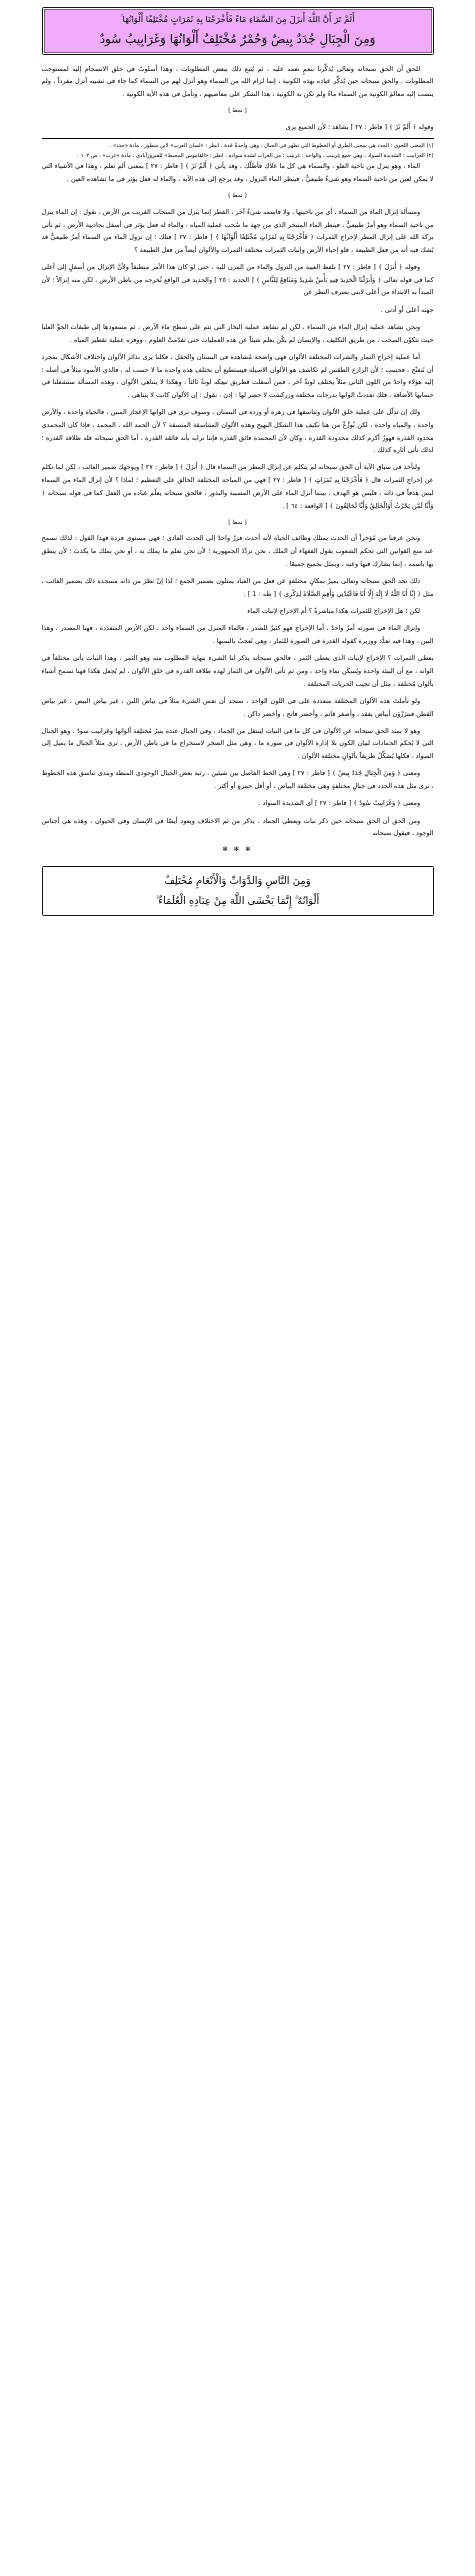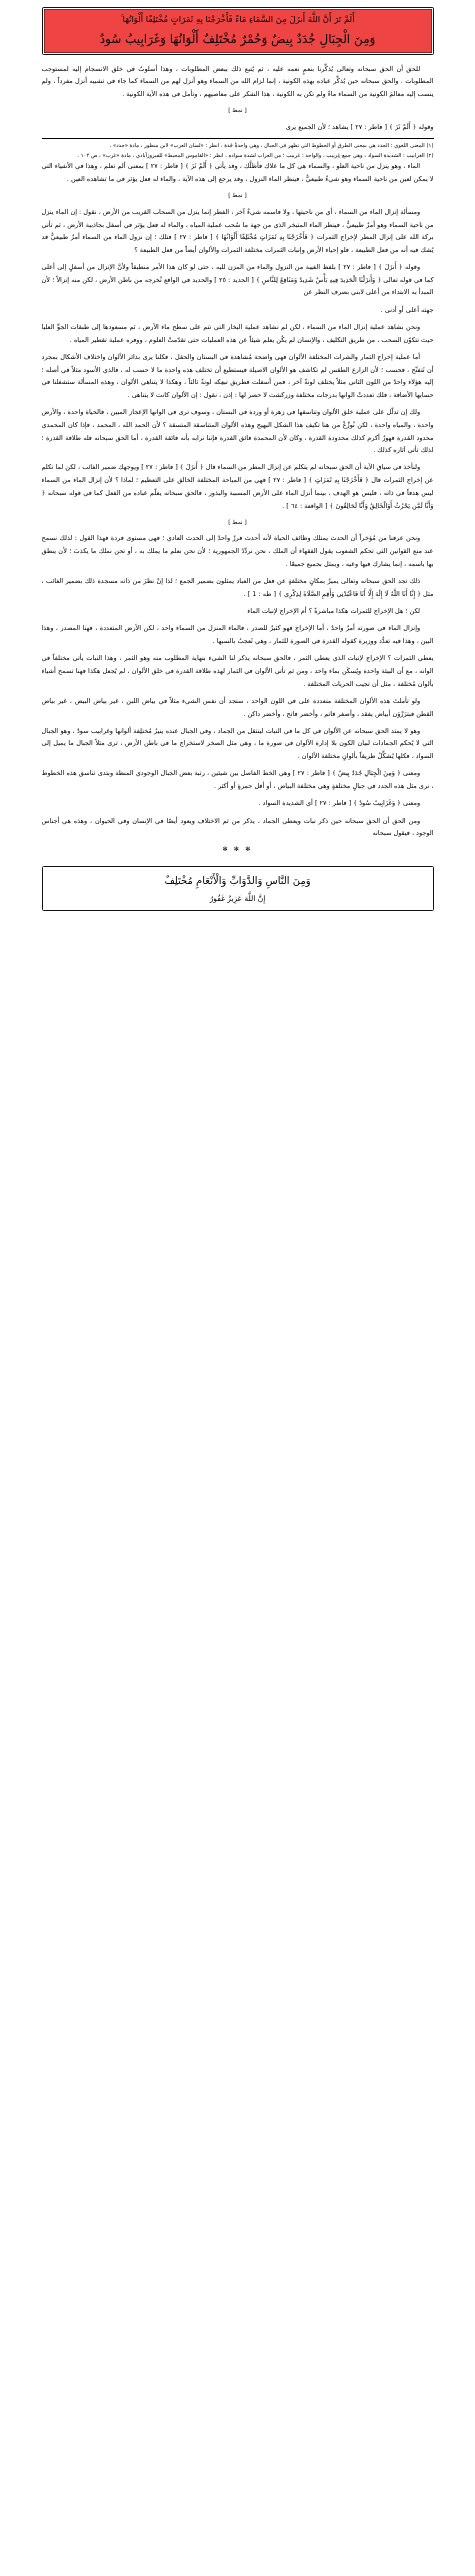--- a/index.html
+++ b/index.html
@@ -23,21 +23,21 @@
     width: 392px;
     margin: 0 auto;
     padding-top: 7.2px;
   }
   
   .ayah-frame {
     border: 1px solid #111;
     border-radius: 1.5px;
     padding: 3.1px 5.2px;
     margin: 0 0 7.2px 0;
-    background: #ef4444;
+    background: #f0abfc;
     box-shadow: inset 0 0 0 1px #fff, inset 0 0 0 1.5px #111;
   }
   .ayah-frame .ayah-line {
     text-align: center;
     font-family: "DejaVu Sans", sans-serif;
     font-size: 8.5px;
     line-height: 1.95;
     letter-spacing: 0.2px;
     direction: rtl;
   }
@@ -142,18 +142,18 @@
       <p class="indent">وهو لا يمتد الحق سبحانه عن الألوان في كل ما في النبات لينتقل من الجماد ، وفي الجبال عنده ينيرُ مُختلِفة ألوانها وغرابيب سودٌ ، وهو الجبال التي لا يُحكم الجمادات لبيان الكون بلا إدارة الألوان في صورة ما ، وهي مثل الصخر لاستخراج ما في باطن الأرض ، ترى مثلاً الجبال ما يميل إلى السواد ، فكلها يُشكِّلُ طريقاً بألوانٍ مختلفة الألوان .</p>
       <p class="indent">ومعنى ﴿ وَمِنَ الْجِبَالِ جُدَدٌ بِيضٌ ﴾ [ فاطر : ٢٧ ] وهي الخط الفاصل بين شيئين ، رتبة بعض الجبال الوجودي المنظة وبتدى تناسق هذه الخطوط ، نرى مثل هذه الجدد في جبالٍ مختلفةٍ وهي مختلفة البياض ، أو أقل حمرةٍ أو أكثر .</p>
       <p class="indent">ومعنى ﴿ وَغَرَابِيبُ سُودٌ ﴾ [ فاطر : ٢٧ ] أي الشديدة السواد .</p>
       <p class="indent">ومن الحق أن الحق سبحانه حين ذكر نبات ويعطي الجماد ، يذكر من ثم الاختلاف ويعود أيضًا في الإنسان وفي الحيوان ، وهذه هي أجناس الوجود ، فيقول سبحانه</p>
     </div>
 
     <div class="sep-dots">✻  ✻  ✻</div>
 
     <div class="bottom-frame">
       <div class="ayah-line">وَمِنَ النَّاسِ وَالدَّوَابِّ وَالْأَنْعَامِ مُخْتَلِفٌ</div>
-      <div class="ayah-line last">إِنَّ اللَّهَ عَزِيزٌ غَفُورٌ</div>
+      <div class="ayah-line">أَلْوَانُهُ ۗ إِنَّمَا يَخْشَى اللَّهَ مِنْ عِبَادِهِ الْعُلَمَاءُ ۗ</div>
     </div>
 
   </div>
 </div>
 
 
 </body></html>

